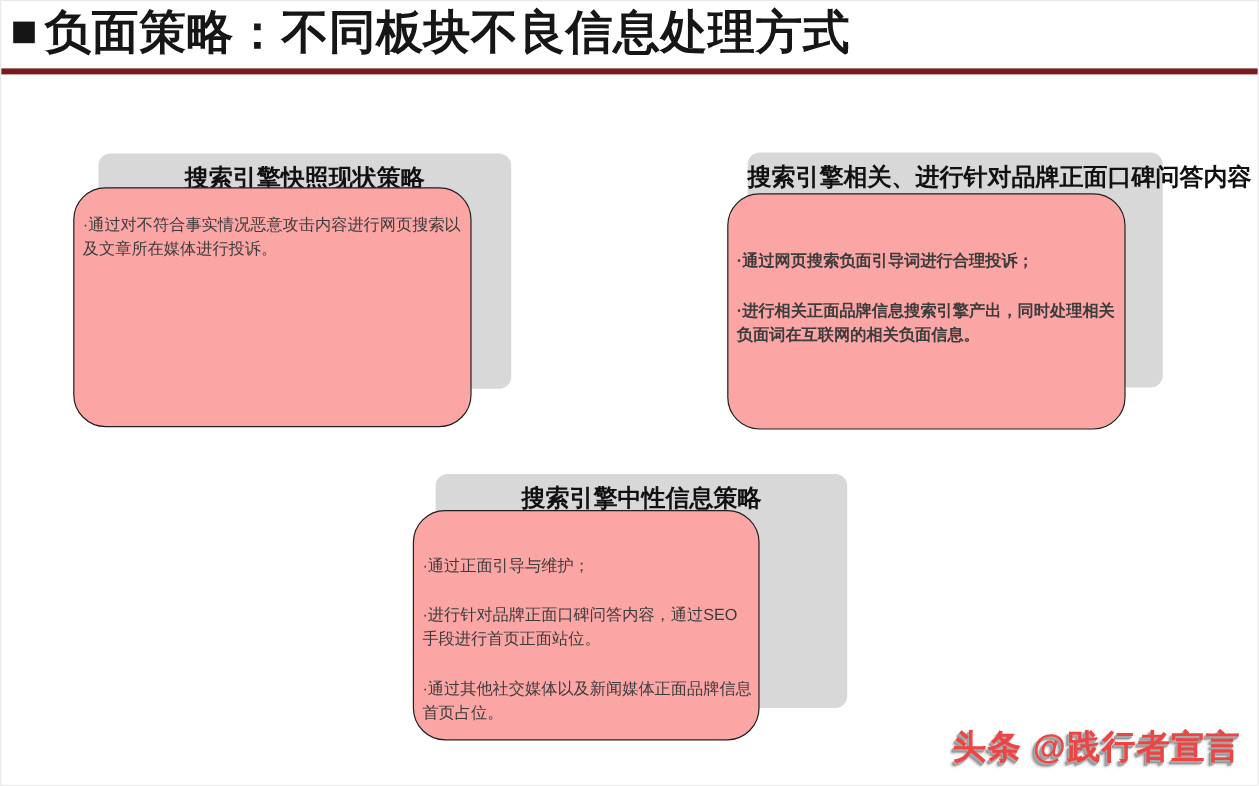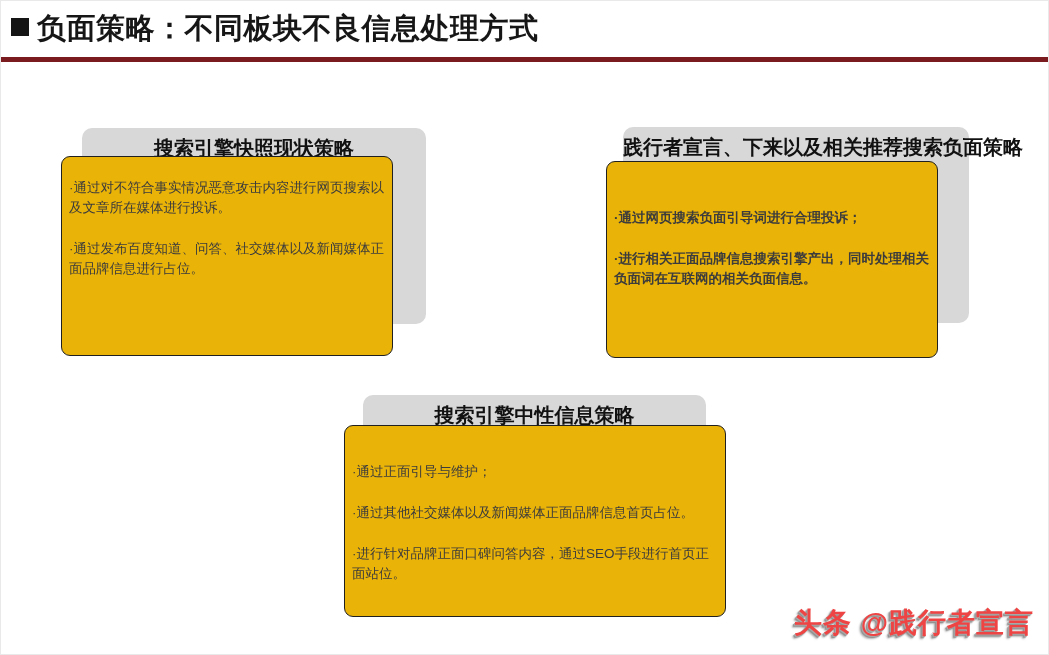--- a/index.html
+++ b/index.html
@@ -12,50 +12,50 @@
     font-family:"Liberation Sans","DejaVu Sans",sans-serif;
     overflow:hidden;
   }
   
   .title-bullet{
     position:absolute;left:10px;top:17px;
     width:18px;height:18px;background:#151515;
   }
   .page-title{
     position:absolute;left:36px;top:4px;margin:0;
-    font-size:29px;line-height:46px;font-weight:bold;
+    font-size:39px;line-height:46px;font-weight:bold;
     color:#161616;letter-spacing:0.5px;white-space:nowrap;
   }
   .title-rule{
     position:absolute;left:0;top:56px;width:1049px;height:5px;
     background:#7a1b20;
   }
   
   .plate{
     position:absolute;background:#d8d8d8;border-radius:10px;
   }
   .plate-title{
     margin-top:7px;text-align:center;white-space:nowrap;
     font-size:20px;font-weight:bold;color:#111111;
   }
   .panel{
-    position:absolute;background:#eab308;
-    border:1px solid #202020;border-radius:9px;
+    position:absolute;background:#fca5a5;
+    border:1px solid #202020;border-radius:27px;
   }
   .panel p{
     margin:0 0 21px 0;
     font-size:13.5px;line-height:20px;color:#3c3c3c;
     text-align:left;
   }
   .plate-1{left:81px;top:127px;width:344px;height:196px;}
   .panel-1{left:60px;top:155px;width:332px;height:200px;padding:21px 5px 0 7px;}
   .plate-2{left:622px;top:126px;width:346px;height:196px;}
   .panel-2{left:605px;top:160px;width:332px;height:197px;padding:46px 5px 0 7px;font-weight:bold;}
   .plate-3{left:362px;top:394px;width:343px;height:195px;}
-  .panel-3{left:343px;top:424px;width:382px;height:192px;padding:36px 5px 14px 7px;}
+  .panel-3{left:343px;top:424px;width:289px;height:192px;padding:36px 5px 14px 7px;}
   
   .watermark{
     position:absolute;left:793px;top:603px;
     font-size:28px;font-weight:bold;letter-spacing:1px;
     color:#ef4444;white-space:nowrap;
     text-shadow:-1px 1px 0 #a8a8a8,-2px 2px 1px #8e8e8e,-3px 3px 2px rgba(100,100,100,0.45);
   }
 </style>
 </head>
 <body>
@@ -64,35 +64,34 @@
 
   <span class="title-bullet"></span>
   <h1 class="page-title">负面策略：不同板块不良信息处理方式</h1>
   <div class="title-rule"></div>
 
   <div class="plate plate-1">
     <div class="plate-title">搜索引擎快照现状策略</div>
   </div>
   <div class="panel panel-1">
     <p>·通过对不符合事实情况恶意攻击内容进行网页搜索以及文章所在媒体进行投诉。</p>
-    <p>·通过发布百度知道、问答、社交媒体以及新闻媒体正面品牌信息进行占位。</p>
   </div>
 
   <div class="plate plate-2">
-    <div class="plate-title">践行者宣言、下来以及相关推荐搜索负面策略</div>
+    <div class="plate-title">搜索引擎相关、进行针对品牌正面口碑问答内容</div>
   </div>
   <div class="panel panel-2">
     <p>·通过网页搜索负面引导词进行合理投诉；</p>
     <p>·进行相关正面品牌信息搜索引擎产出，同时处理相关负面词在互联网的相关负面信息。</p>
   </div>
 
   <div class="plate plate-3">
     <div class="plate-title">搜索引擎中性信息策略</div>
   </div>
   <div class="panel panel-3">
     <p>·通过正面引导与维护；</p>
+    <p>·进行针对品牌正面口碑问答内容，通过SEO手段进行首页正面站位。</p>
     <p>·通过其他社交媒体以及新闻媒体正面品牌信息首页占位。</p>
-    <p>·进行针对品牌正面口碑问答内容，通过SEO手段进行首页正面站位。</p>
   </div>
 
   <div class="watermark">头条 @践行者宣言</div>
 
 </div>
 
 </body></html>

